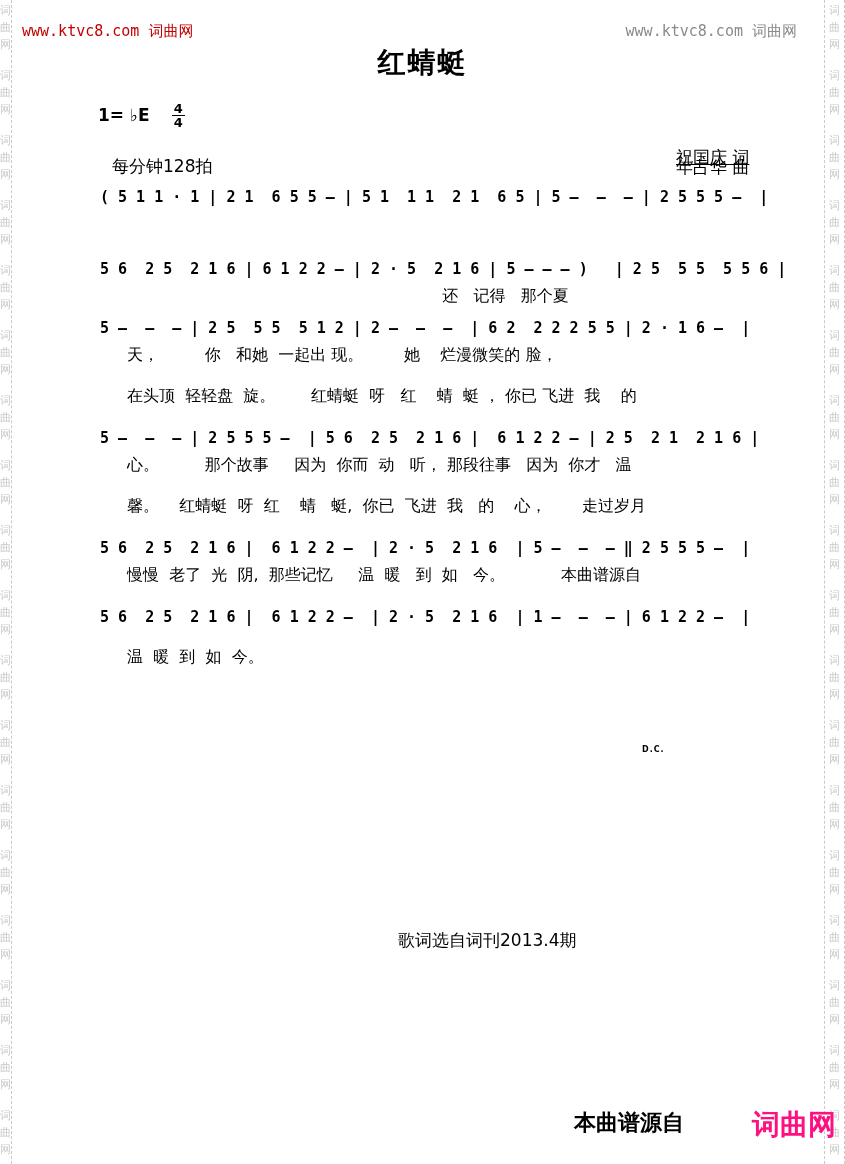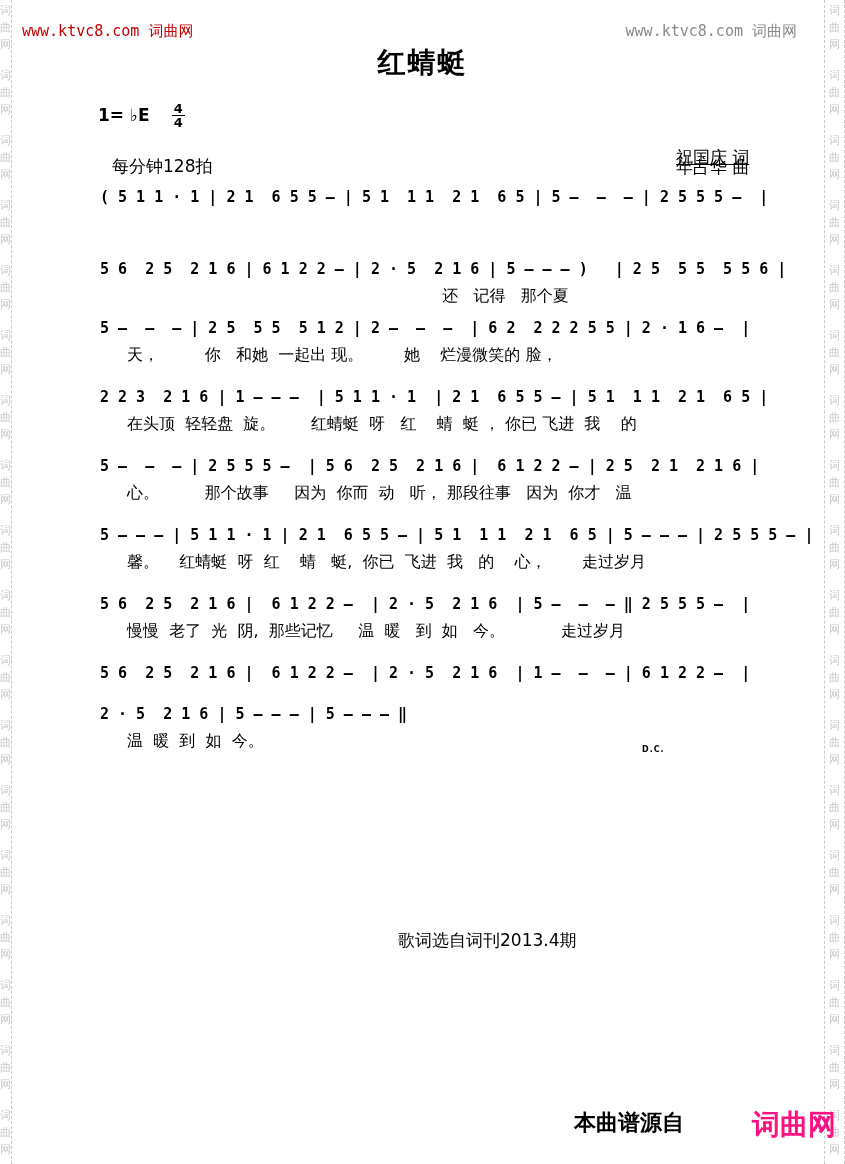--- a/index.html
+++ b/index.html
@@ -251,40 +251,37 @@
     </div>
     <div class="score-row">
       <div class="notation">5 6  2 5  2 1 6 | 6 1 2 2 — | 2 · 5  2 1 6 | 5 — — — )   | 2 5  5 5  5 5 6 |</div>
       <div class="lyric">                                                              还   记得   那个夏</div>
     </div>
     <div class="score-row">
       <div class="notation">5 —  —  — | 2 5  5 5  5 1 2 | 2 —  —  —  | 6 2  2 2 2 5 5 | 2 · 1 6 —  |</div>
       <div class="lyric">天，         你   和她  一起出 现。        她    烂漫微笑的 脸，</div>
     </div>
     <div class="score-row">
-      <div class="notation">2 2 3  2 1 6 | 1 — — —  | 5 1 1 · 1  | 2 1  6 5 5 — | 5 1  1 1  2 1  6 5 |</div>
       <div class="lyric">在头顶  轻轻盘  旋。       红蜻蜓  呀   红    蜻  蜓 ， 你已 飞进  我    的</div>
     </div>
     <div class="score-row">
       <div class="notation">5 —  —  — | 2 5 5 5 —  | 5 6  2 5  2 1 6 |  6 1 2 2 — | 2 5  2 1  2 1 6 |</div>
       <div class="lyric">心。         那个故事     因为  你而  动   听， 那段往事   因为  你才   温</div>
     </div>
     <div class="score-row">
-      <div class="notation">5 — — — | 5 1 1 · 1 | 2 1  6 5 5 — | 5 1  1 1  2 1  6 5 | 5 — — — | 2 5 5 5 — |</div>
       <div class="lyric">馨。    红蜻蜓  呀  红    蜻   蜓,  你已  飞进  我   的    心，       走过岁月</div>
     </div>
     <div class="score-row">
       <div class="notation">5 6  2 5  2 1 6 |  6 1 2 2 —  | 2 · 5  2 1 6  | 5 —  —  — ‖ 2 5 5 5 —  |</div>
-      <div class="lyric">慢慢  老了  光  阴,  那些记忆     温  暖   到  如   今。           走过岁月</div>
+      <div class="lyric">慢慢  老了  光  阴,  那些记忆     温  暖   到  如   今。           本曲谱源自</div>
     </div>
     <div class="score-row">
       <div class="notation">5 6  2 5  2 1 6 |  6 1 2 2 —  | 2 · 5  2 1 6  | 1 —  —  — | 6 1 2 2 —  |</div>
     </div>
     <div class="score-row">
-      <div class="notation">2 · 5  2 1 6 | 5 — — — | 5 — — — ‖</div>
       <div class="lyric">温  暖  到  如  今。</div>
     </div>
   </div>
 
 <div class="dc-mark">D.C.</div>
 
 <div class="source-note">歌词选自词刊2013.4期</div>
 
 <div class="footer-label">本曲谱源自</div>
 <a class="footer-brand">词曲网</a>

